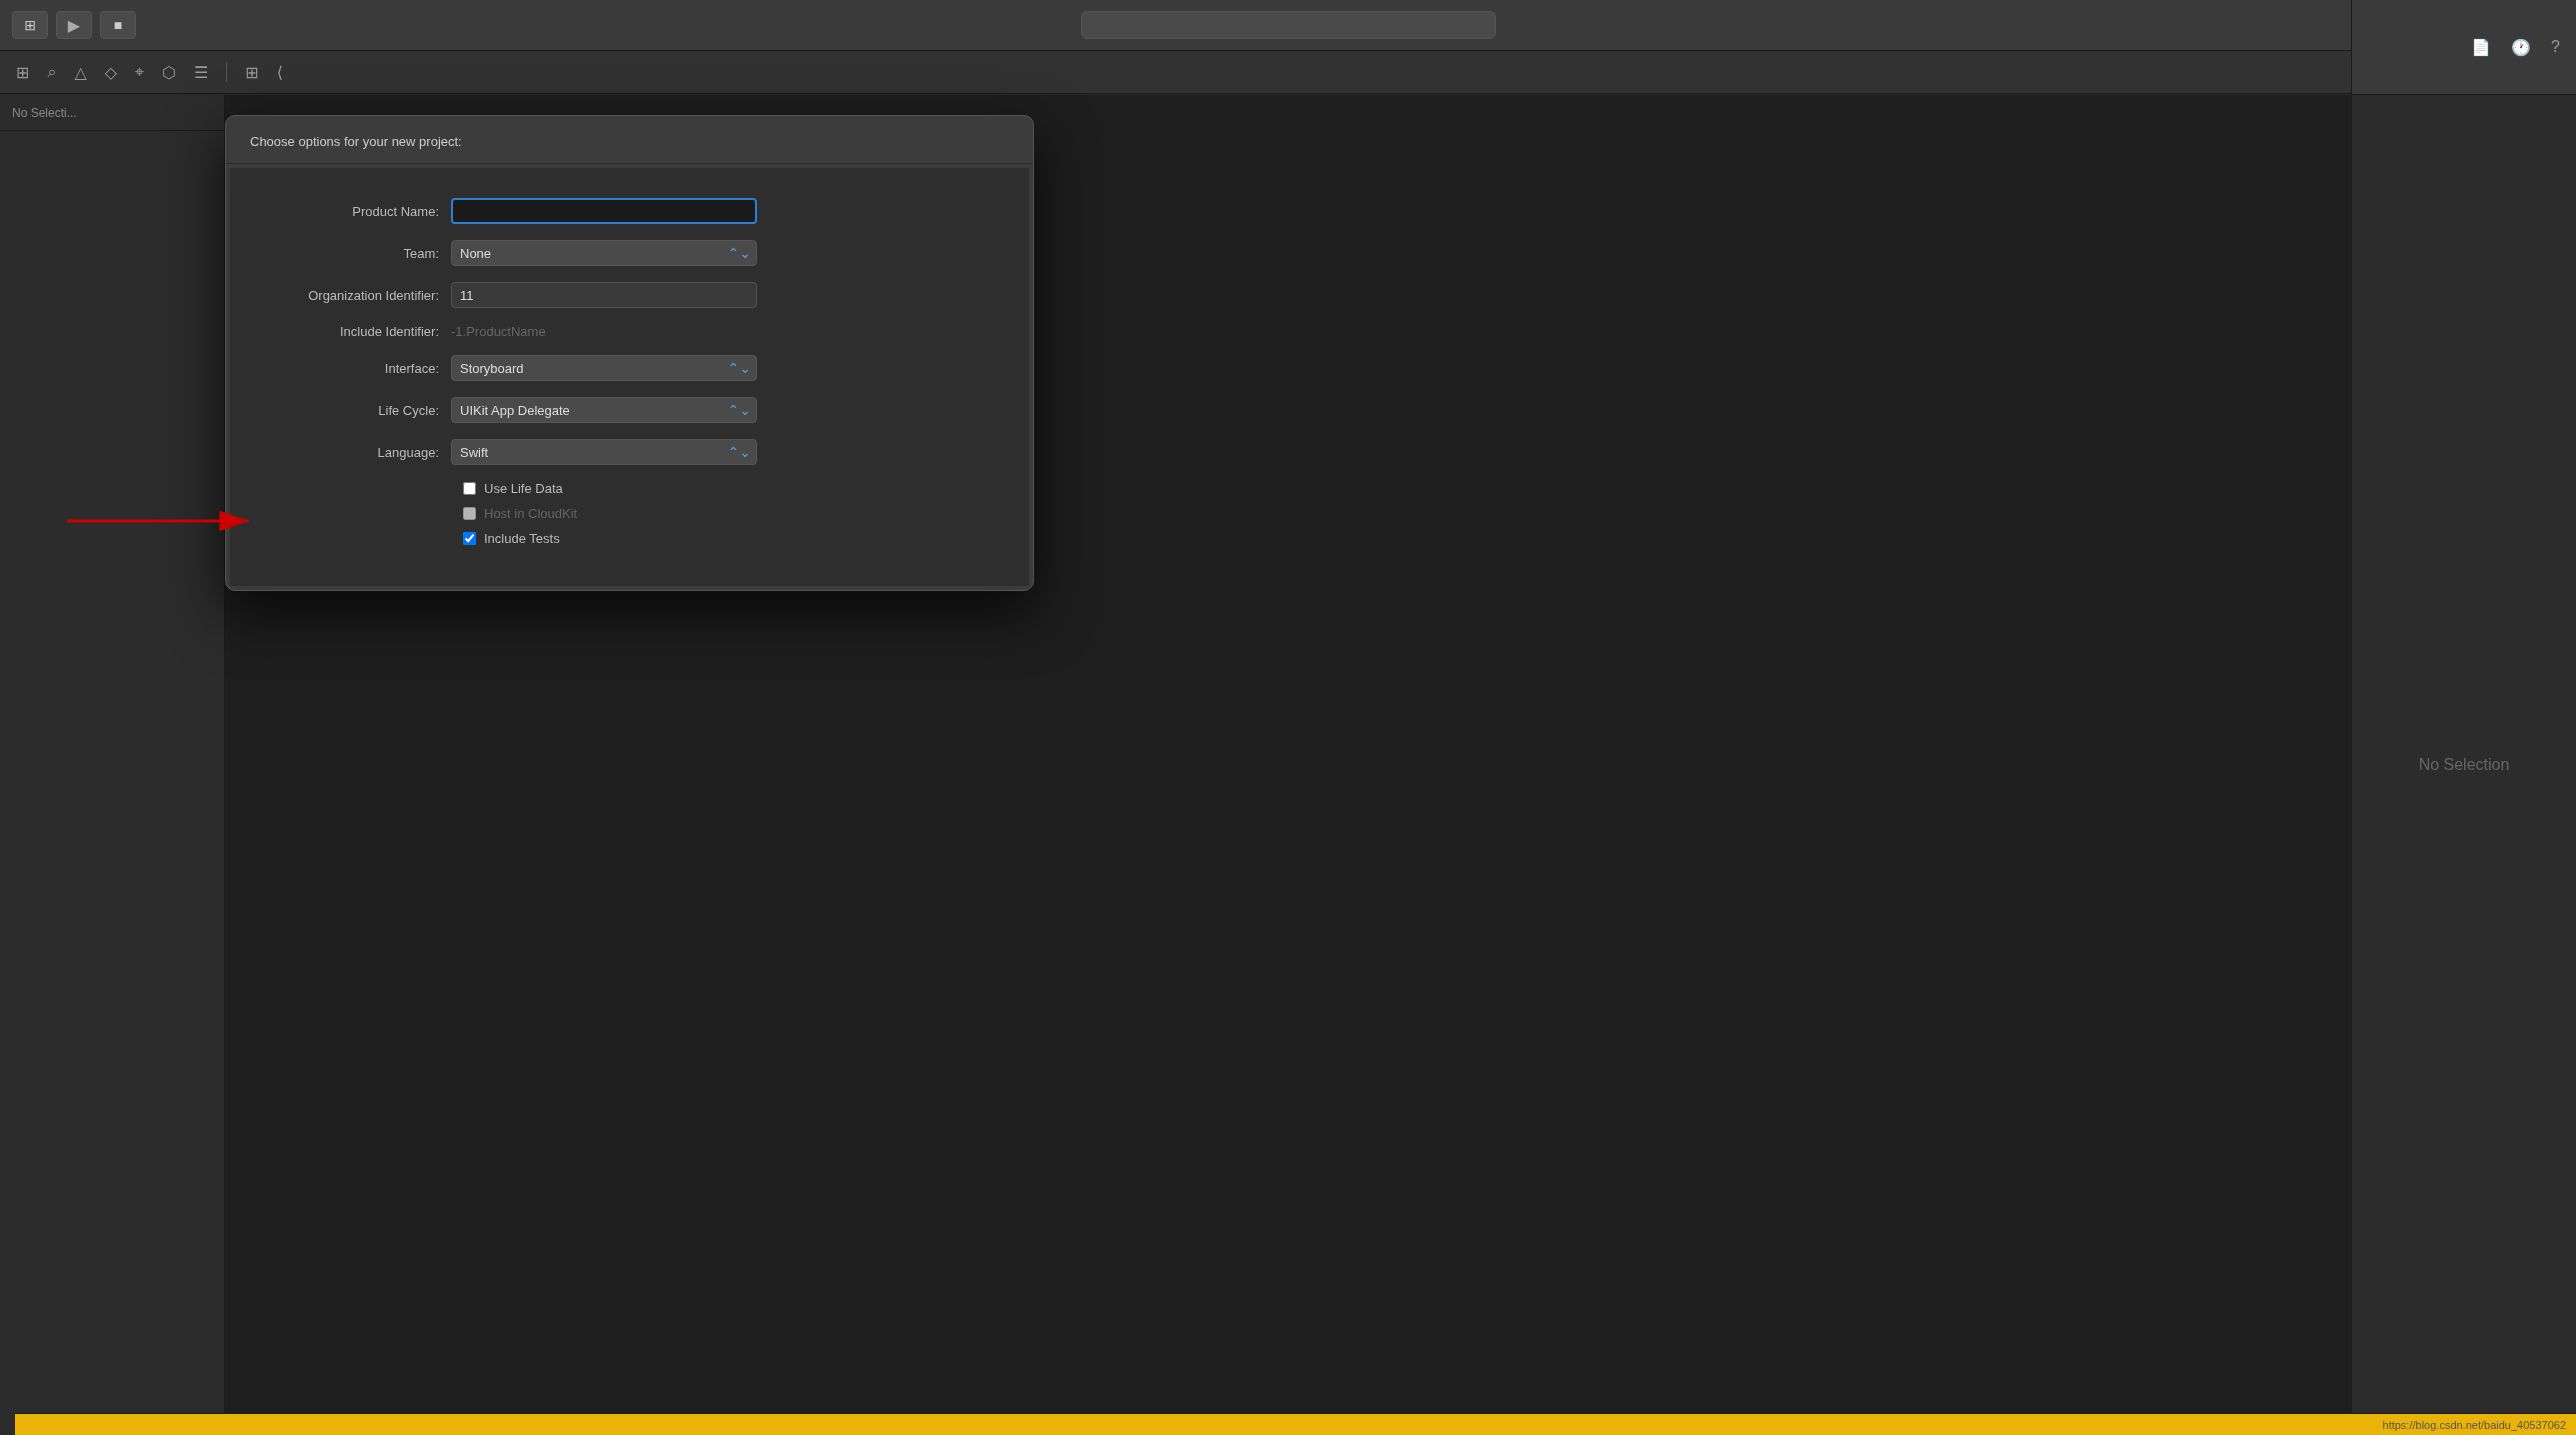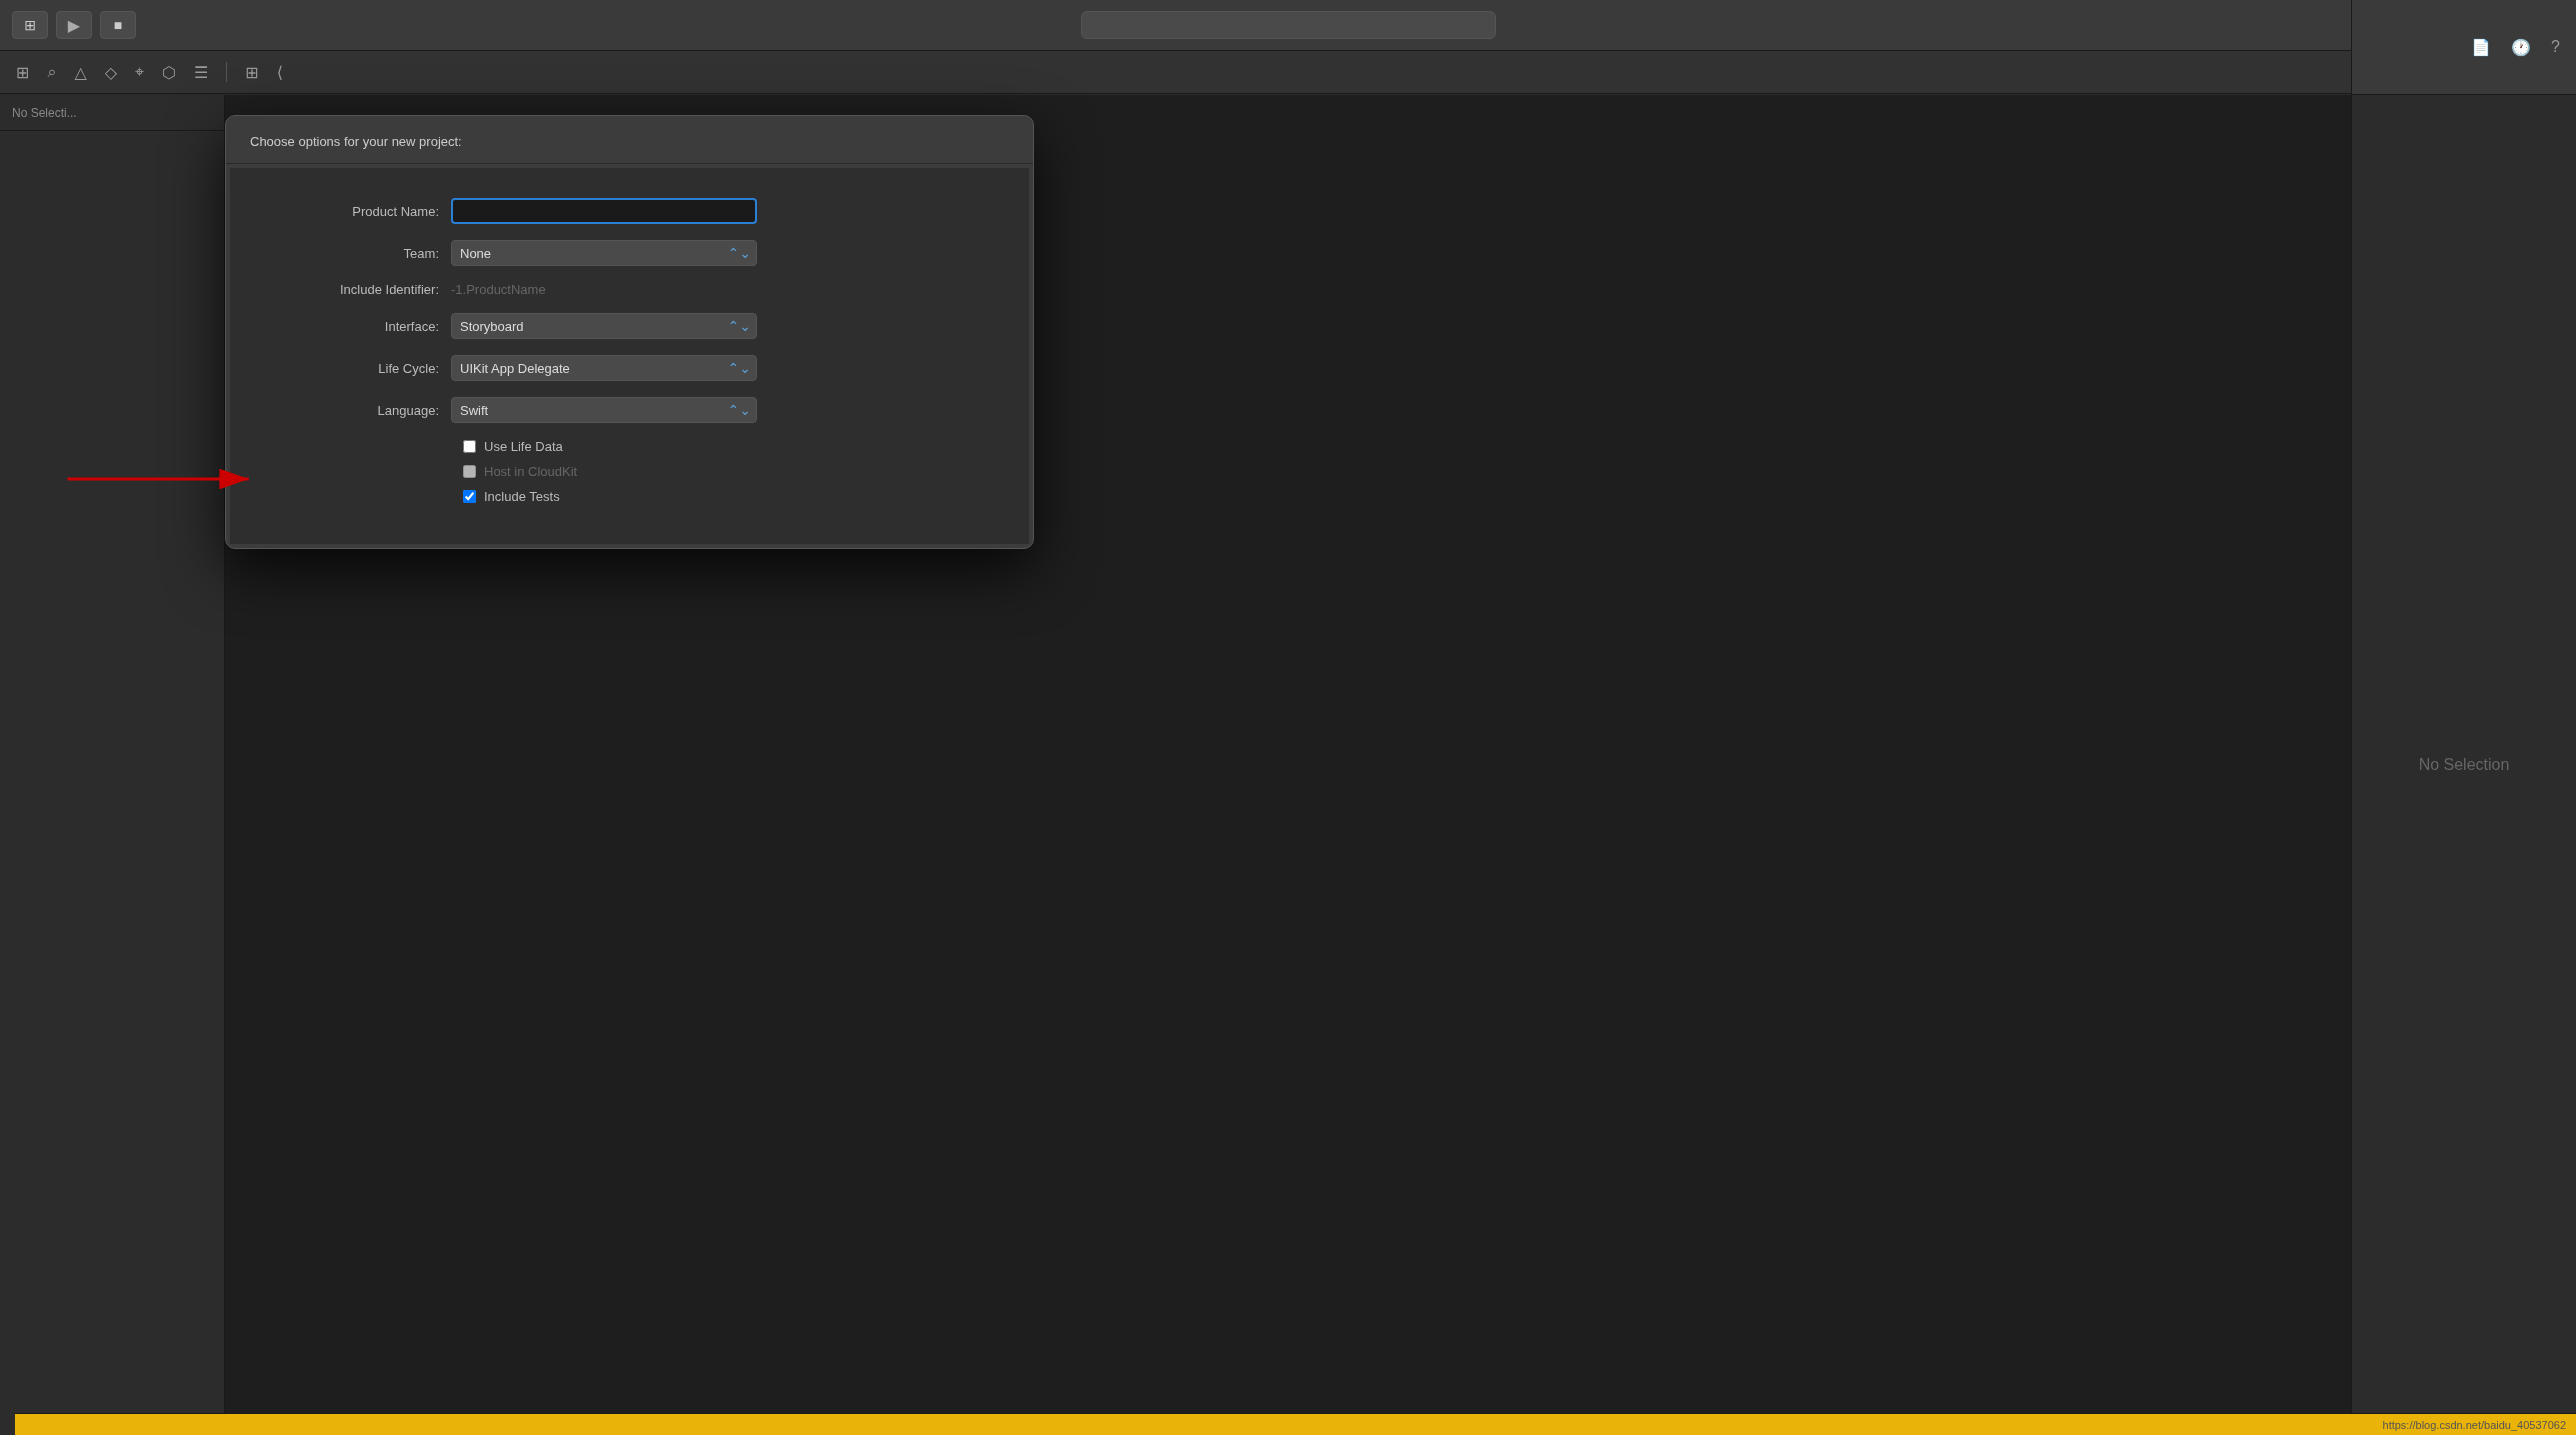--- a/index.html
+++ b/index.html
@@ -454,20 +454,26 @@
         <div class="form-control">
           <div class="select-wrapper">
             <select class="select-control">
               <option>None</option>
             </select>
             <span class="select-arrow">⌃⌄</span>
           </div>
         </div>
       </div>
 
+      <div class="form-row">
+        <div class="form-label">Organization Identifier:</div>
+        <div class="form-control">
+          <input type="text" class="org-input" value="11" style="">
+        </div>
+      </div>
 
       <div class="form-row">
         <div class="form-label">Include Identifier:</div>
         <div class="form-control">
           <span class="bundle-text">-1.ProductName</span>
         </div>
       </div>
 
       <div class="form-row">
         <div class="form-label">Interface:</div>

